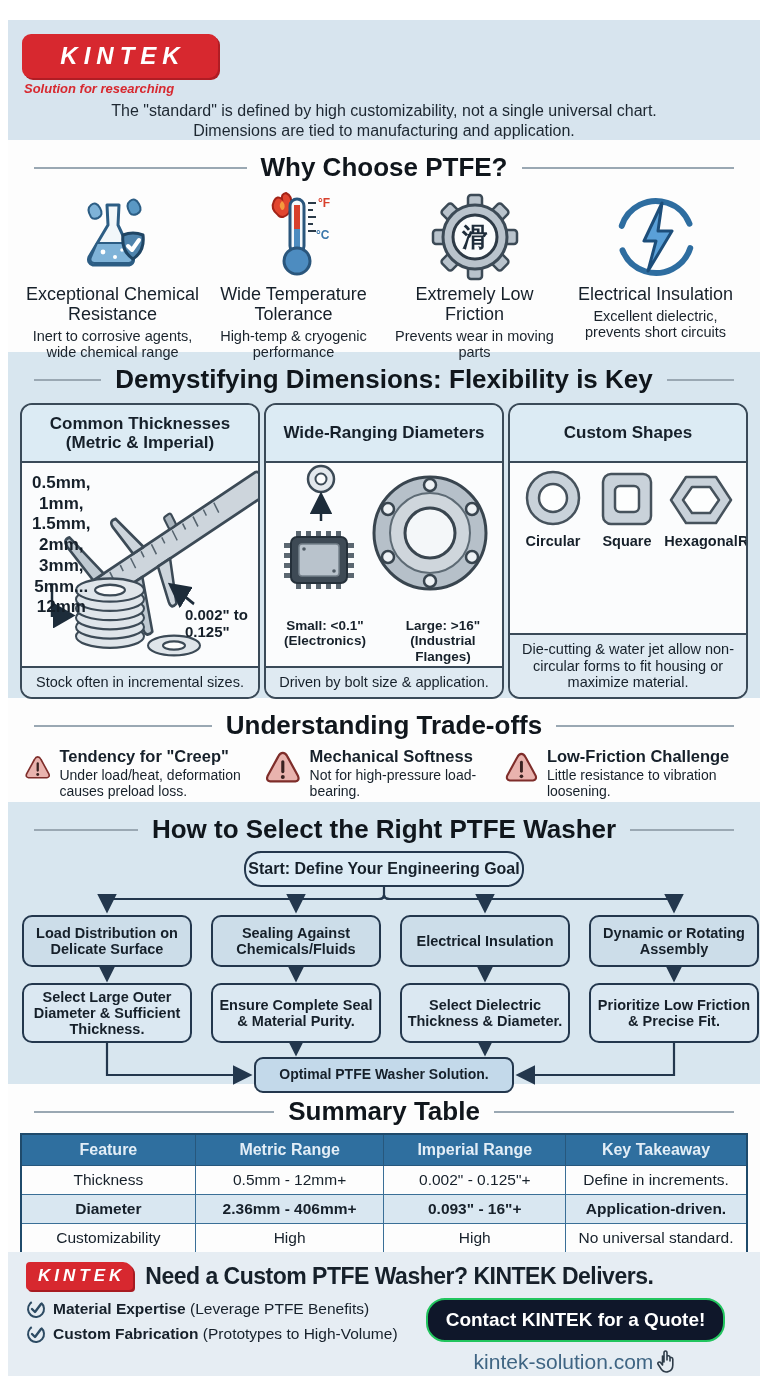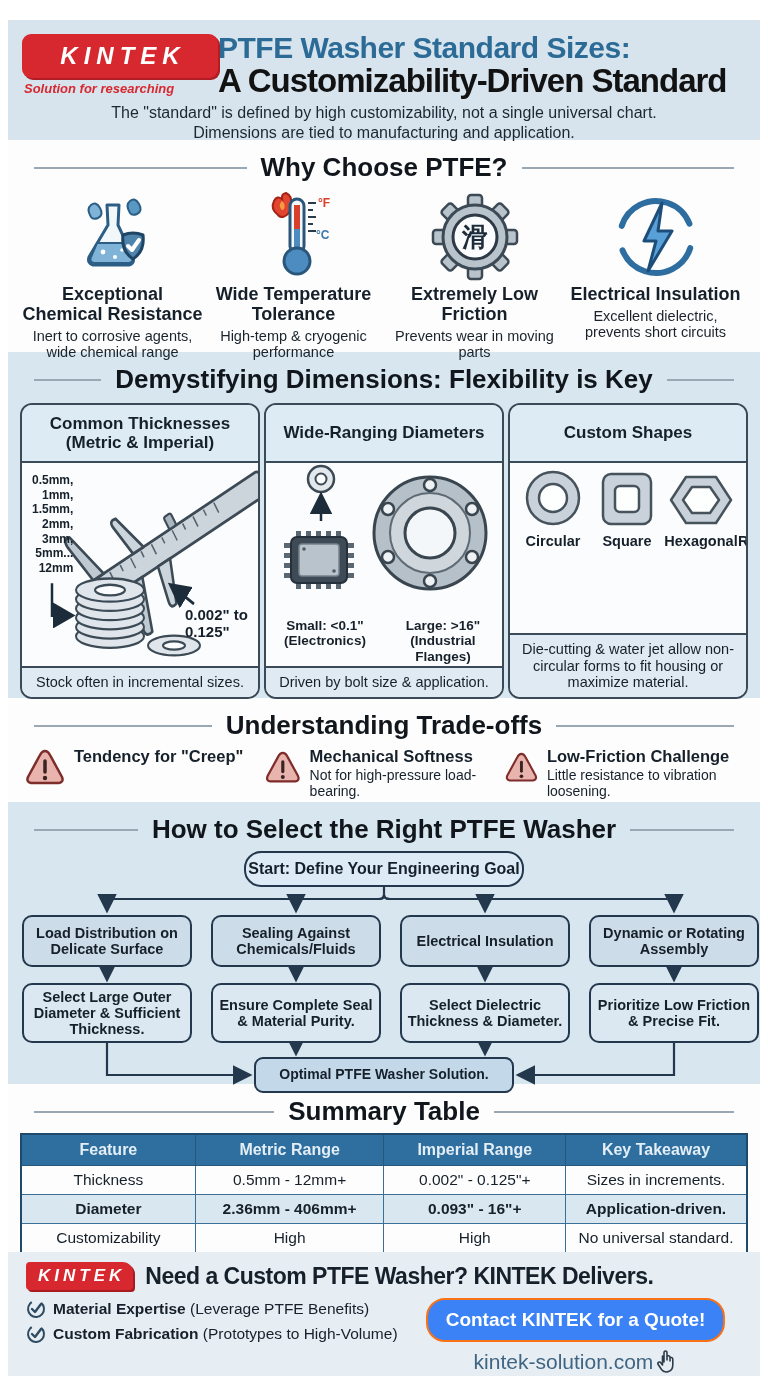--- a/index.html
+++ b/index.html
@@ -26,36 +26,36 @@
   .sec.blue  { background:#d8e6ef; }
   h2.sec-title { display:flex; align-items:center; gap:14px; margin:4px 26px 6px 26px;
                  font-size:26px; color:#10161c; white-space:nowrap; }
   h2.sec-title::before, h2.sec-title::after { content:""; flex:1; height:2px; background:#9aa8b3; }
 
   
   .why { height:212px; }
   .why-row { display:flex; justify-content:space-between; padding:2px 14px; }
   .why-col { width:182px; text-align:center; }
   .why-icon { height:92px; display:flex; align-items:center; justify-content:center; }
-  .why-title { font-weight:bold; font-size:18px; line-height:1.1; margin-top:2px; }
+  .why-title { font-weight:normal; font-size:18px; line-height:1.1; margin-top:2px; }
   .why-desc { font-size:14.5px; line-height:1.15; margin-top:3px; color:#1a232c; }
 
   
   .dims { height:346px; }
   .cards { display:flex; justify-content:space-between; padding:2px 12px; }
   .card { width:240px; height:296px; border:2px solid #3a4a58; border-radius:12px;
           background:#fbfcfd; overflow:hidden; display:flex; flex-direction:column; }
   .card-head { background:#dcebf4; border-bottom:2px solid #3a4a58; min-height:58px;
                display:flex; flex-direction:column; justify-content:center; align-items:center;
                font-weight:bold; font-size:17px; line-height:1.12; text-align:center; padding:4px; }
   .card-body { flex:1; position:relative; }
   .card-foot { background:#dfeaf2; border-top:2px solid #3a4a58; font-size:14.5px; text-align:center;
                padding:6px 8px; line-height:1.15; }
-  .sizes-list { position:absolute; left:10px; top:10px; font-weight:bold; font-size:12px;
-                line-height:1.22; white-space:pre-line; text-align:right; }
+  .sizes-list { position:absolute; left:10px; top:10px; font-weight:bold; font-size:17px;
+                line-height:1.22; white-space:pre-line; text-align:center; }
   .annot { position:absolute; right:10px; bottom:26px; font-weight:bold; font-size:15px;
            white-space:pre-line; line-height:1.15; }
   .dia-labels { position:absolute; left:0; right:0; bottom:2px; display:flex; text-align:center; }
   .dia-label { flex:1; font-weight:bold; font-size:13.5px; line-height:1.15; white-space:pre-line; }
   .shape-grid { display:grid; grid-template-columns:1fr 1fr 1fr 1fr; padding:6px 6px 0 6px; }
   .shape-cell { text-align:center; }
   .shape-label { font-weight:bold; font-size:14.5px; margin-top:-2px; }
 
   
   .trade { height:104px; }
@@ -89,41 +89,37 @@
   .foot-head { display:flex; align-items:center; gap:12px; }
   .mini-logo { background:#d7282f; color:#fff; font-style:italic; font-weight:bold; font-size:17px;
                letter-spacing:4px; padding:4px 8px 4px 12px; border-radius:4px 10px 4px 4px;
                box-shadow:2px 2px 0 #a81b21; }
   .foot-title { font-weight:bold; font-size:23px; letter-spacing:-0.5px; }
   .foot-cols { display:flex; margin-top:6px; }
   .checklist { flex:1.15; }
   .check-item { display:flex; align-items:center; gap:7px; font-size:15.5px; line-height:1.62; }
   .check-item b { white-space:nowrap; }
   .foot-right { flex:1; text-align:center; padding-top:2px; }
-  .cta-btn { display:inline-block; background:#3b82f6; color:#fff; font-weight:bold; font-size:19px;
-             padding:9px 18px; border:2px solid #f97316; border-radius:19px; cursor:pointer; }
+  .cta-btn { display:inline-block; background:#0f172a; color:#fff; font-weight:bold; font-size:19px;
+             padding:9px 18px; border:2px solid #22c55e; border-radius:19px; cursor:pointer; }
   .website { margin-top:8px; font-size:21px; color:#3f6583; display:inline-flex; align-items:center; gap:2px; }
   .dark-bar { height:8px; background:#1e2d3a; width:768px; }
 
   svg text { font-family:"Liberation Sans", sans-serif; }
 </style>
 </head>
 <body>
 
 <div class="frame">
 
   <div class="header">
     <div class="header-row">
       <div class="logo-wrap">
         <div class="logo-box">KINTEK</div>
         <div class="logo-tagline">Solution for researching</div>
-      </div>
-      <div class="titles">
-        <div class="title-accent">PTFE Washer Standard Sizes:</div>
-        <div class="title-main">A Customizability-Driven Standard</div>
       </div>
     </div>
     <div class="subtitle">
       <div>The "standard" is defined by high customizability, not a single universal chart.</div>
       <div>Dimensions are tied to manufacturing and application.</div>
     </div>
   </div>
 
   <div class="sec white why">
     <h2 class="sec-title">Why Choose PTFE?</h2>
@@ -390,20 +386,21 @@
     <h2 class="sec-title">Understanding Trade-offs</h2>
     <div class="trade-row">
       <div class="trade-col">
         <svg width="42" height="42" viewBox="0 0 42 42">
           <path d="M21 4 Q24 4 26 8 L38 30 Q40 35 35 36 L7 36 Q2 35 4 30 L16 8 Q18 4 21 4Z" fill="#e9b3ae" stroke="#7e2d2a" stroke-width="2.5" stroke-linejoin="round"></path>
           <line x1="21" y1="14" x2="21" y2="25" stroke="#3a2321" stroke-width="3.5" stroke-linecap="round"></line>
           <circle cx="21" cy="31" r="2.2" fill="#3a2321"></circle>
         </svg>
         <div class="trade-txt">
           <div class="t">Tendency for "Creep"</div>
+          <div class="d">Under load/heat, deformation causes preload loss.</div>
         </div>
       </div>
       <div class="trade-col">
         <svg width="42" height="42" viewBox="0 0 42 42">
           <path d="M21 4 Q24 4 26 8 L38 30 Q40 35 35 36 L7 36 Q2 35 4 30 L16 8 Q18 4 21 4Z" fill="#e9b3ae" stroke="#7e2d2a" stroke-width="2.5" stroke-linejoin="round"></path>
           <line x1="21" y1="14" x2="21" y2="25" stroke="#3a2321" stroke-width="3.5" stroke-linecap="round"></line>
           <circle cx="21" cy="31" r="2.2" fill="#3a2321"></circle>
         </svg>
         <div class="trade-txt">
           <div class="t">Mechanical Softness</div>
@@ -471,21 +468,21 @@
           <th style="width:26%">Metric Range</th>
           <th style="width:25%">Imperial Range</th>
           <th style="width:25%">Key Takeaway</th>
         </tr>
       </thead>
       <tbody>
         <tr>
           <td>Thickness</td>
           <td>0.5mm - 12mm+</td>
           <td>0.002" - 0.125"+</td>
-          <td>Sizes in increments.</td>
+          <td>Define in increments.</td>
         </tr>
         <tr class="alt">
           <td>Diameter</td>
           <td>2.36mm - 406mm+</td>
           <td>0.093" - 16"+</td>
           <td>Application-driven.</td>
         </tr>
         <tr>
           <td>Customizability</td>
           <td>High</td>

